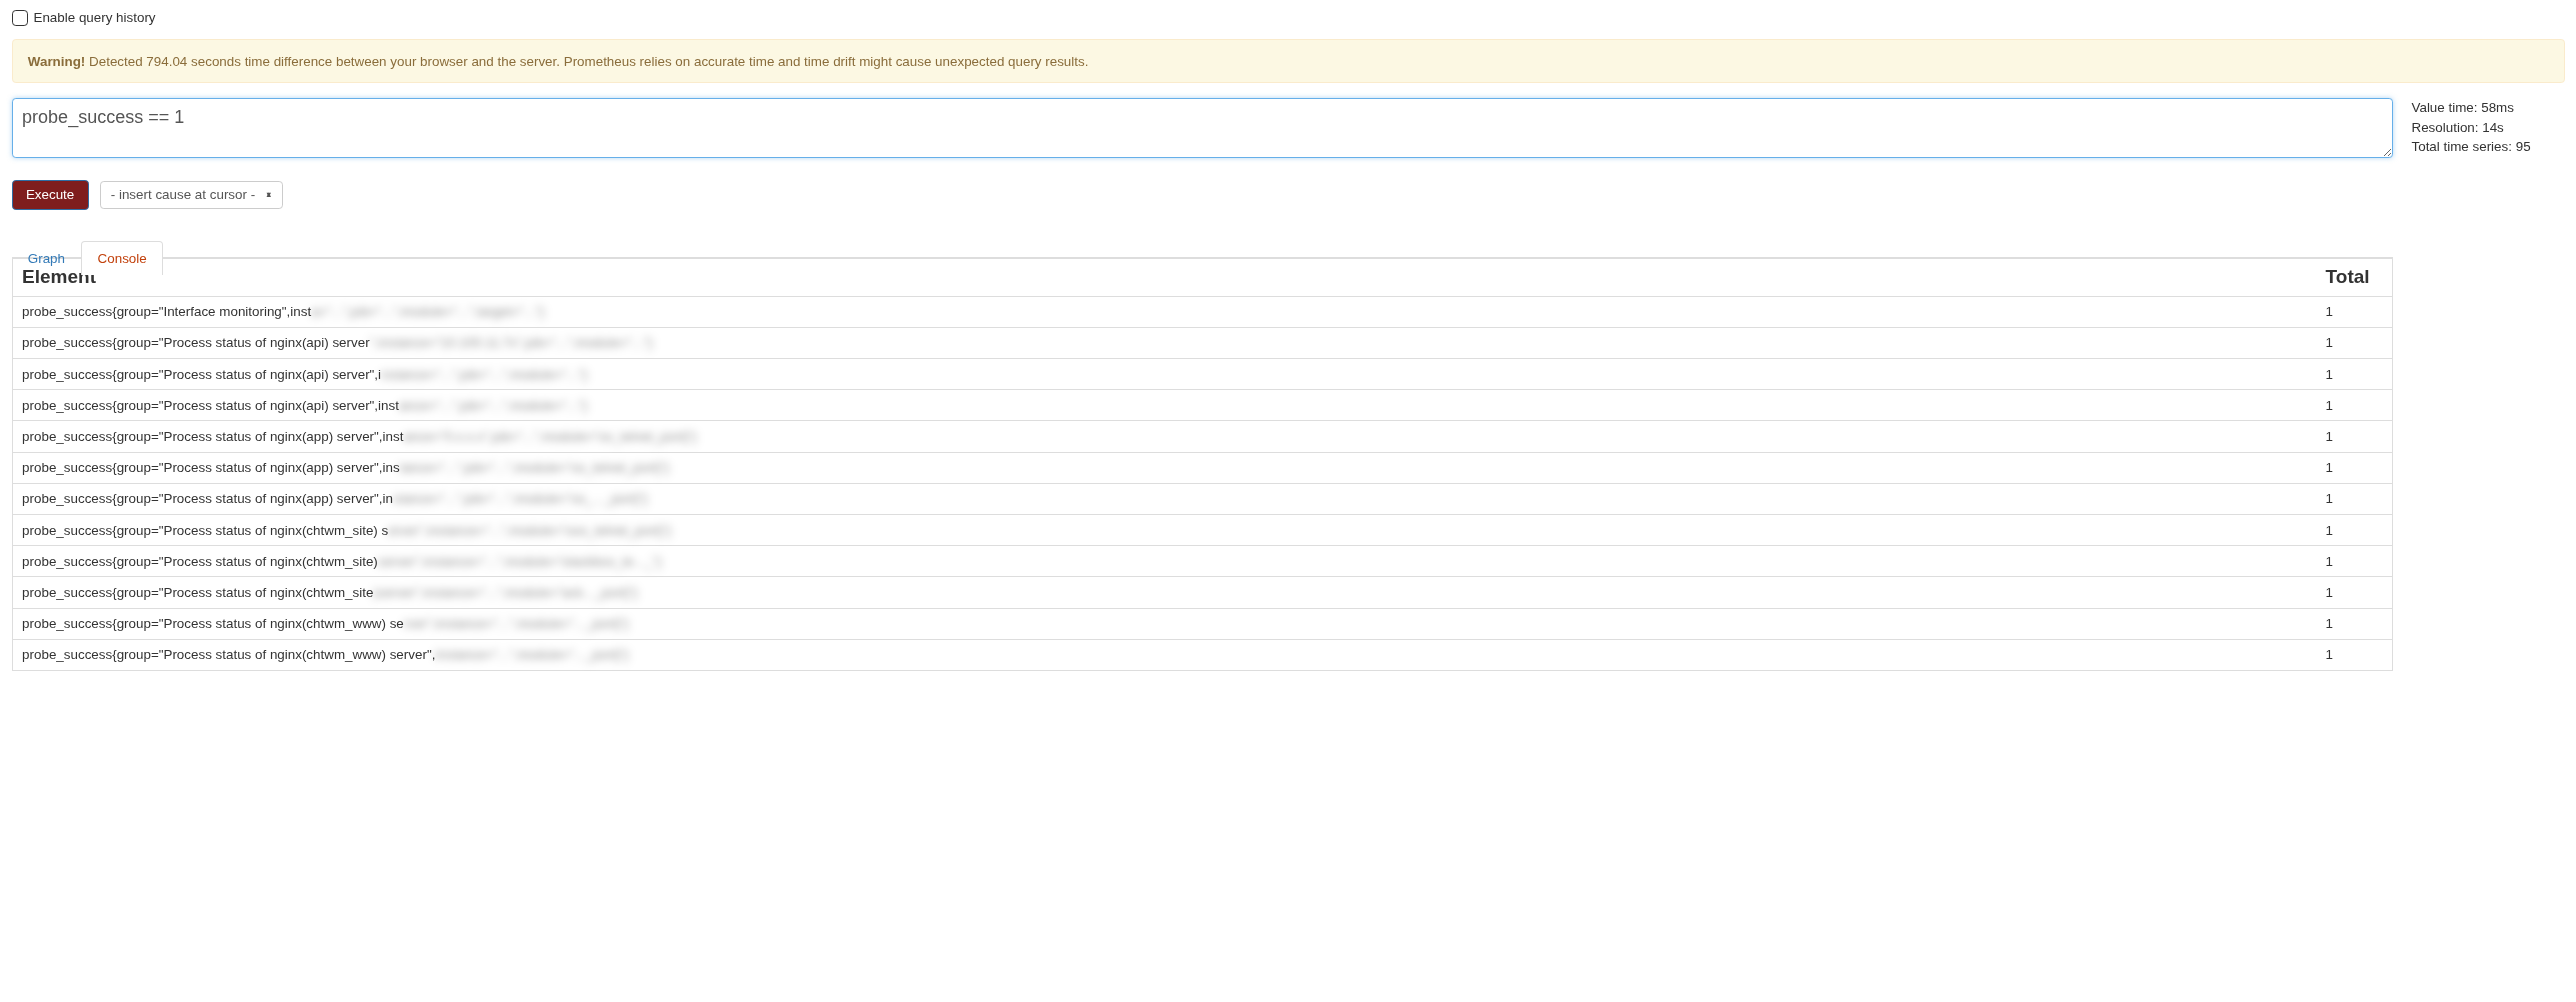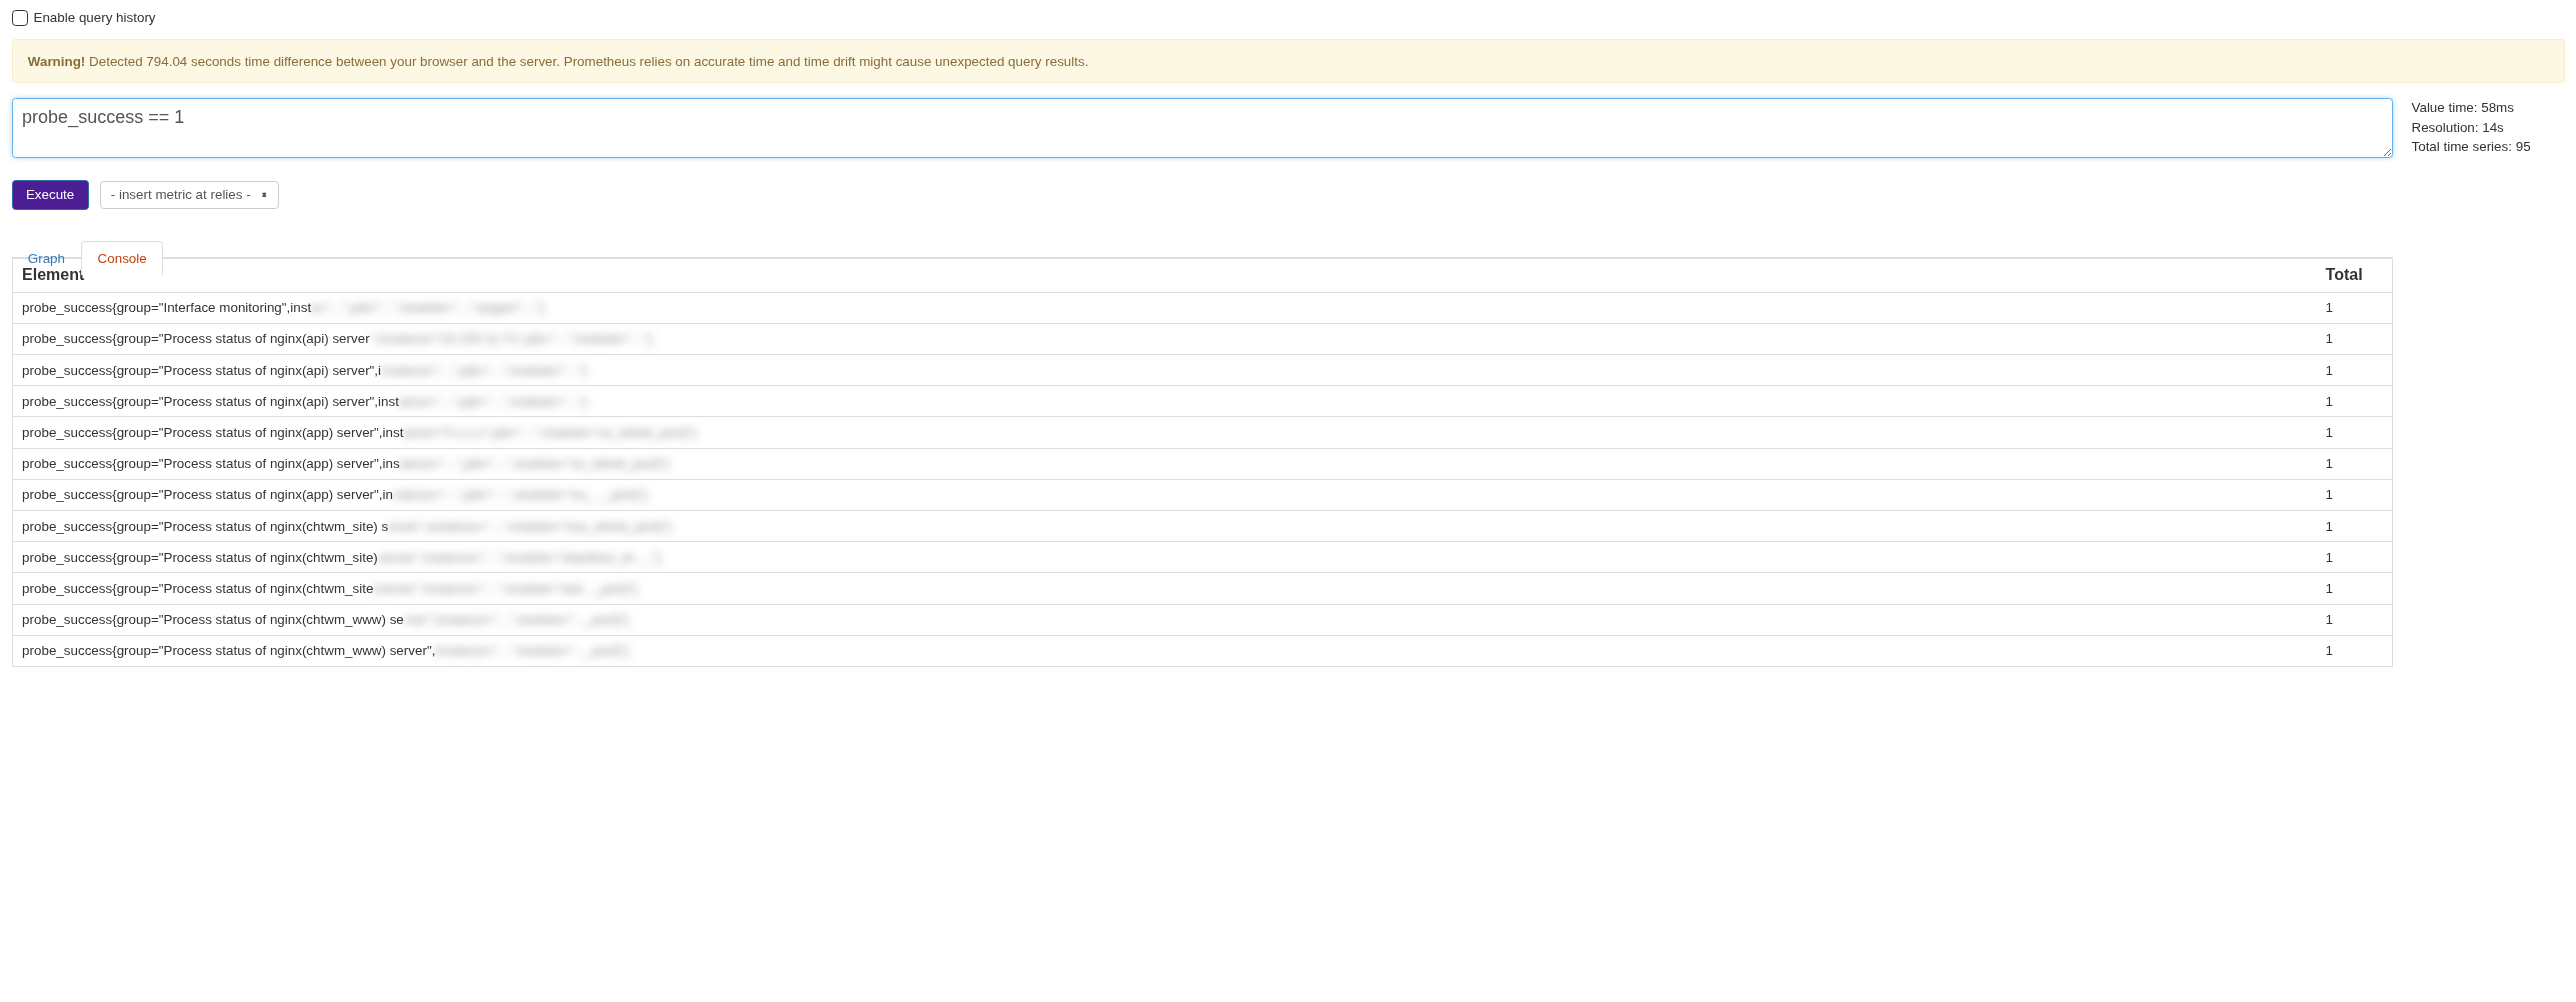--- a/index.html
+++ b/index.html
@@ -6,31 +6,31 @@
 body { font-family: -apple-system, BlinkMacSystemFont, "Segoe UI", Helvetica, Arial, sans-serif; font-size: 13.4px; color: #333; padding: 9.6px 11.5px; }
 .history-row { display: flex; align-items: flex-start; gap: 5.7px; margin-bottom: 13.4px; }
 .history-toggle { width: 16.3px; height: 16.3px; border: 1.9px solid #333; border-radius: 3.8px; display: inline-block; }
 .warning-box { background: #fcf8e3; border: 1px solid #faebcc; border-radius: 3.8px; padding: 13.4px 15.3px; color: #8a6d3b; margin-bottom: 15.3px; }
 .warning-box strong { font-weight: 700; text-align: center; }
 .query-row { display: flex; align-items: flex-start; gap: 19px; }
 .query-col { flex: 1; }
 .query-input { width: 100%; padding: 7.6px 9.6px; font-size: 18px; border: 1px solid #66afe9; border-radius: 3.8px; outline: none; box-shadow: 0 0 5.7px rgba(102,175,233,0.5); resize: both; min-height: 32.5px; color: #555; font-family: inherit; }
 .stats-col { min-width: 153px; text-align: left; color: #333; font-size: 13.4px; line-height: 1.45; }
 .controls-row { display: flex; align-items: center; gap: 11.5px; margin-top: 19px; }
-.execute-btn { background: #4c1d95; color: #fff; border: 1px solid #2e6da4; border-radius: 3.8px; padding: 6.7px 13.4px; font-size: 13.4px; cursor: pointer; }
+.execute-btn { background: #7f1d1d; color: #fff; border: 1px solid #2e6da4; border-radius: 3.8px; padding: 6.7px 13.4px; font-size: 13.4px; cursor: pointer; }
 .metric-select { border: 1px solid #ccc; border-radius: 3.8px; padding: 5.7px 27px 5.7px 9.6px; font-size: 13.4px; background: #fff; position: relative; display: flex; align-items: center; gap: 9.6px; color: #555; }
 .metric-select .caret { position: absolute; right: 9.6px; display: flex; flex-direction: column; line-height: 0; }
 .metric-select .caret span { font-size: 7.6px; color: #555; }
 .tabs { display: flex; border-bottom: 1px solid #ddd; margin-top: 13.4px; }
 .tab { padding: 8.6px 15.3px; font-size: 13.4px; cursor: pointer; border: 1px solid transparent; border-bottom: none; border-top-left-radius: 3.8px; border-top-right-radius: 3.8px; position: relative; top: 18px; }
 .tab.inactive { color: #337ab7; }
 .tab.active { border-color: #ddd; background: #fff; color: #c2410c; }
 table.results { width: 100%; border-collapse: collapse; margin-top: 0; border: 1px solid #ddd; }
 table.results th, table.results td { text-align: left; padding: 7.6px 9.6px; border-bottom: 1px solid #ddd; }
-table.results th { font-weight: 700; font-size: 16px; }
+table.results th { font-weight: 700; font-size: 19px; }
 table.results td { font-size: 13.4px; color: #333; }
 .blur { filter: blur(3.8px); color: transparent; text-shadow: 0 0 5.7px rgba(0,0,0,0.5); }
 .element-cell .prefix { color: #333; }
 .value-col { width: 76px; }
 </style>
 </head>
 <body>
 
 <div class="history-row">
   <span class="history-toggle"></span>
@@ -40,21 +40,21 @@
 <div class="warning-box">
   <strong>Warning!</strong><span> Detected 794.04 seconds time difference between your browser and the server. Prometheus relies on accurate time and time drift might cause unexpected query results.</span>
 </div>
 
 <div class="query-row">
   <div class="query-col">
     <textarea class="query-input" style="">probe_success == 1</textarea>
     <div class="controls-row">
       <button class="execute-btn">Execute</button>
       <div class="metric-select">
-        <span>- insert metric at relies -</span>
+        <span>- insert cause at cursor -</span>
         <span class="caret">
             <span>▲</span>
             <span>▼</span>
           </span>
       </div>
     </div>
     <div class="tabs">
       <div class="tab inactive">Graph</div>
       <div class="tab active">Console</div>
     </div>

